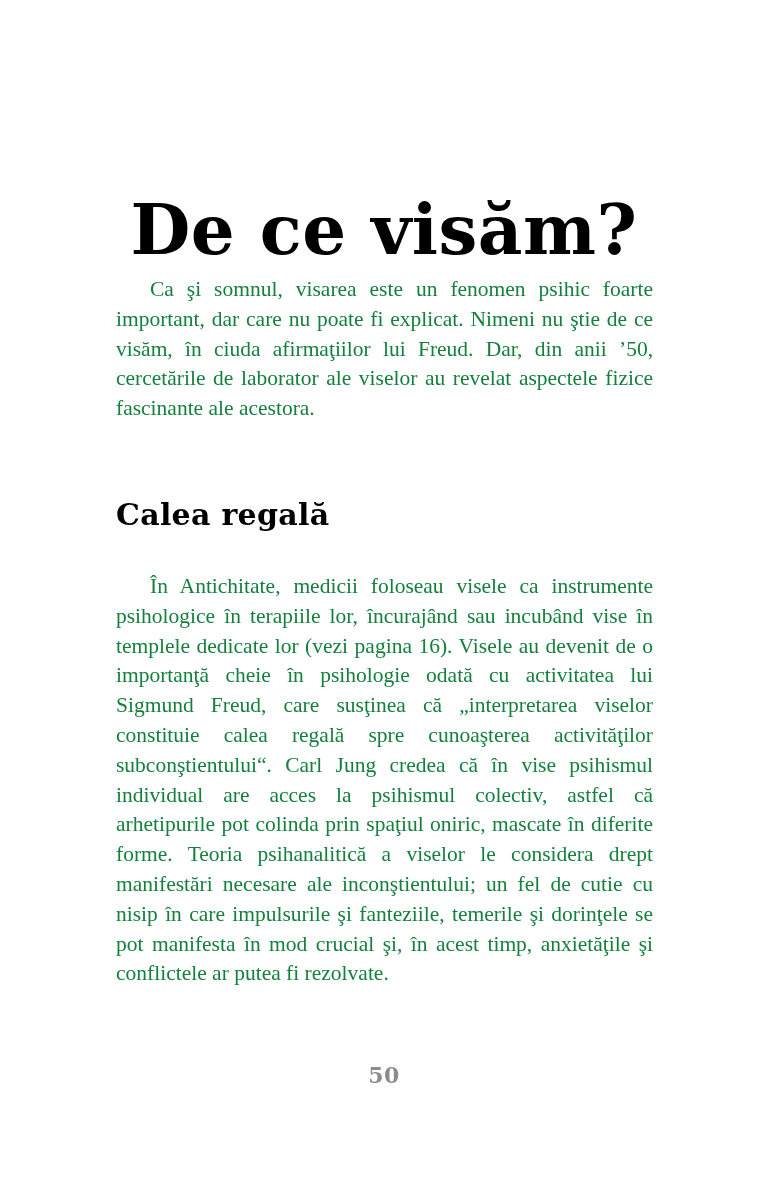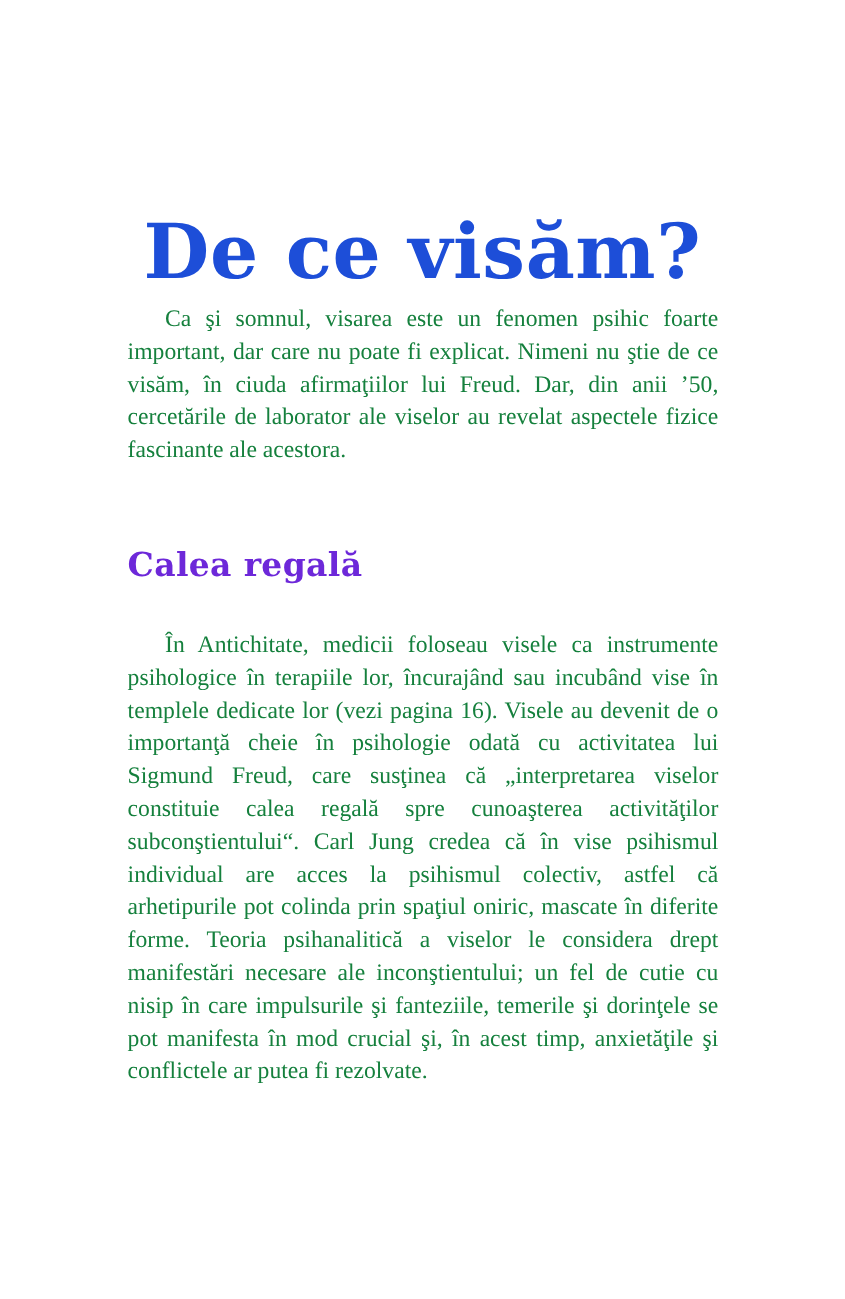--- a/index.html
+++ b/index.html
@@ -25,21 +25,21 @@
     box-sizing: border-box;
   }
 
   
   .chapter-title {
     position: absolute;
     left: 0;
     right: 0;
     top: 146px;
     text-align: center;
-    color: #1d4ed8;
+    color: #000000;
     font-family: "DejaVu Serif", "Liberation Serif", serif;
     font-weight: bold;
     font-size: 69px;
     line-height: 76px;
     letter-spacing: 0.5px;
     white-space: nowrap;
   }
 
   
   .text-column {
@@ -62,21 +62,21 @@
   }
 
   p.body-text.last-line-natural {
     text-align-last: left;
   }
 
   
   .section-heading {
     margin: 0;
     padding: 0;
-    color: #6d28d9;
+    color: #000000;
     font-family: "DejaVu Serif", "Liberation Serif", serif;
     font-weight: bold;
     font-size: 30px;
     line-height: 34px;
     letter-spacing: 0.3px;
     text-align: left;
     white-space: nowrap;
   }
 
   .gap-after-para-1 { height: 74px; }
@@ -111,14 +111,15 @@
     <div class="gap-after-para-1"></div>
 
     <h2 class="section-heading">Calea regală</h2>
 
     <div class="gap-after-heading"></div>
 
     <p class="body-text last-line-natural">În Antichitate, medicii foloseau visele ca instrumente psihologice în terapiile lor, încurajând sau incubând vise în templele dedicate lor (vezi pagina 16). Visele au devenit de o importanţă cheie în psihologie odată cu activitatea lui Sigmund Freud, care susţinea că „interpretarea viselor constituie calea regală spre cunoaşterea activităţilor subconştientului“. Carl Jung credea că în vise psihismul individual are acces la psihismul colectiv, astfel că arhetipurile pot colinda prin spaţiul oniric, mascate în diferite forme. Teoria psihanalitică a viselor le considera drept manifestări necesare ale inconştientului; un fel de cutie cu nisip în care impulsurile şi fanteziile, temerile şi dorinţele se pot manifesta în mod crucial şi, în acest timp, anxietăţile şi conflictele ar putea fi rezolvate.</p>
 
   </div>
 
+  <div class="page-number">50</div>
 
 </div>
 
 </body></html>

